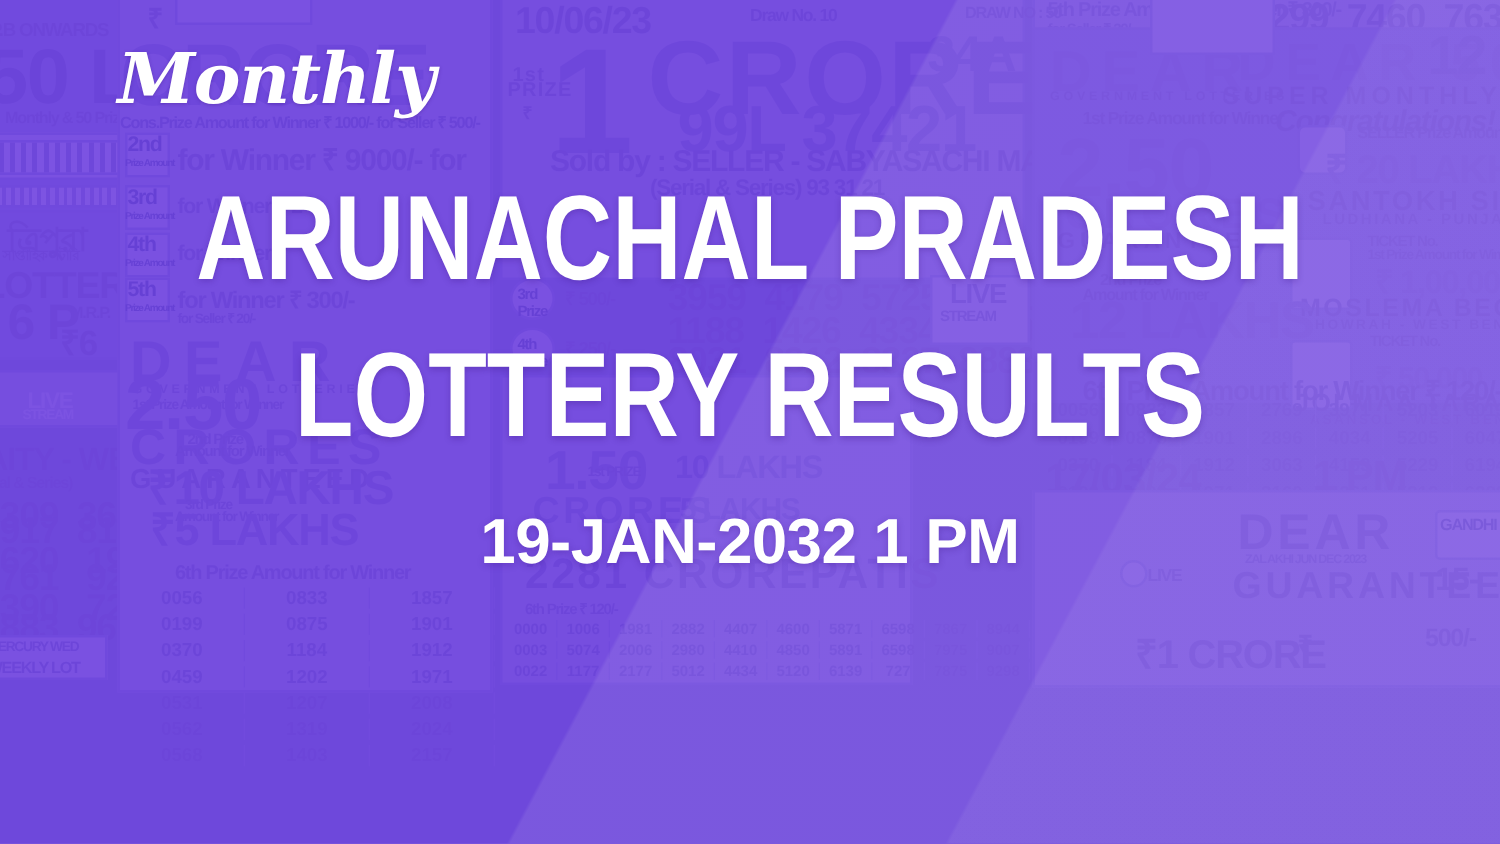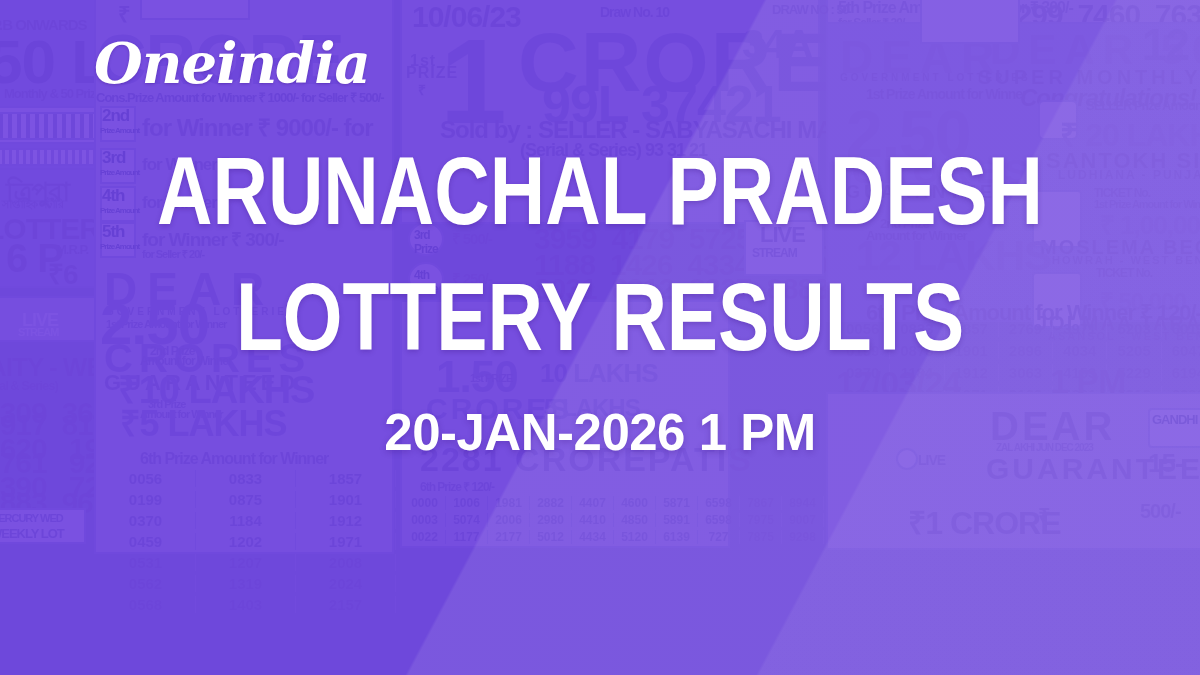--- a/index.html
+++ b/index.html
@@ -446,25 +446,25 @@
     <div class="bigtxt" style="left:1142px;top:20px;font-size:44px;color:#9d87e8;">12</div>
   </div>
 
   <div class="wash"></div>
   <div class="wash2"></div>
   <div class="streak"></div>
   <div class="streak2"></div>
 
   <div class="content">
 
-    <div class="logo">Oneindia</div>
+    <div class="logo">Monthly</div>
 
     <div class="headline">
       <span class="ln">ARUNACHAL PRADESH</span>
       <span class="ln">LOTTERY RESULTS</span>
     </div>
 
-    <div class="datetime">20-JAN-2026 1 PM</div>
+    <div class="datetime">19-JAN-2032 1 PM</div>
 
   </div>
 
 
 </div>
 
 </body></html>

